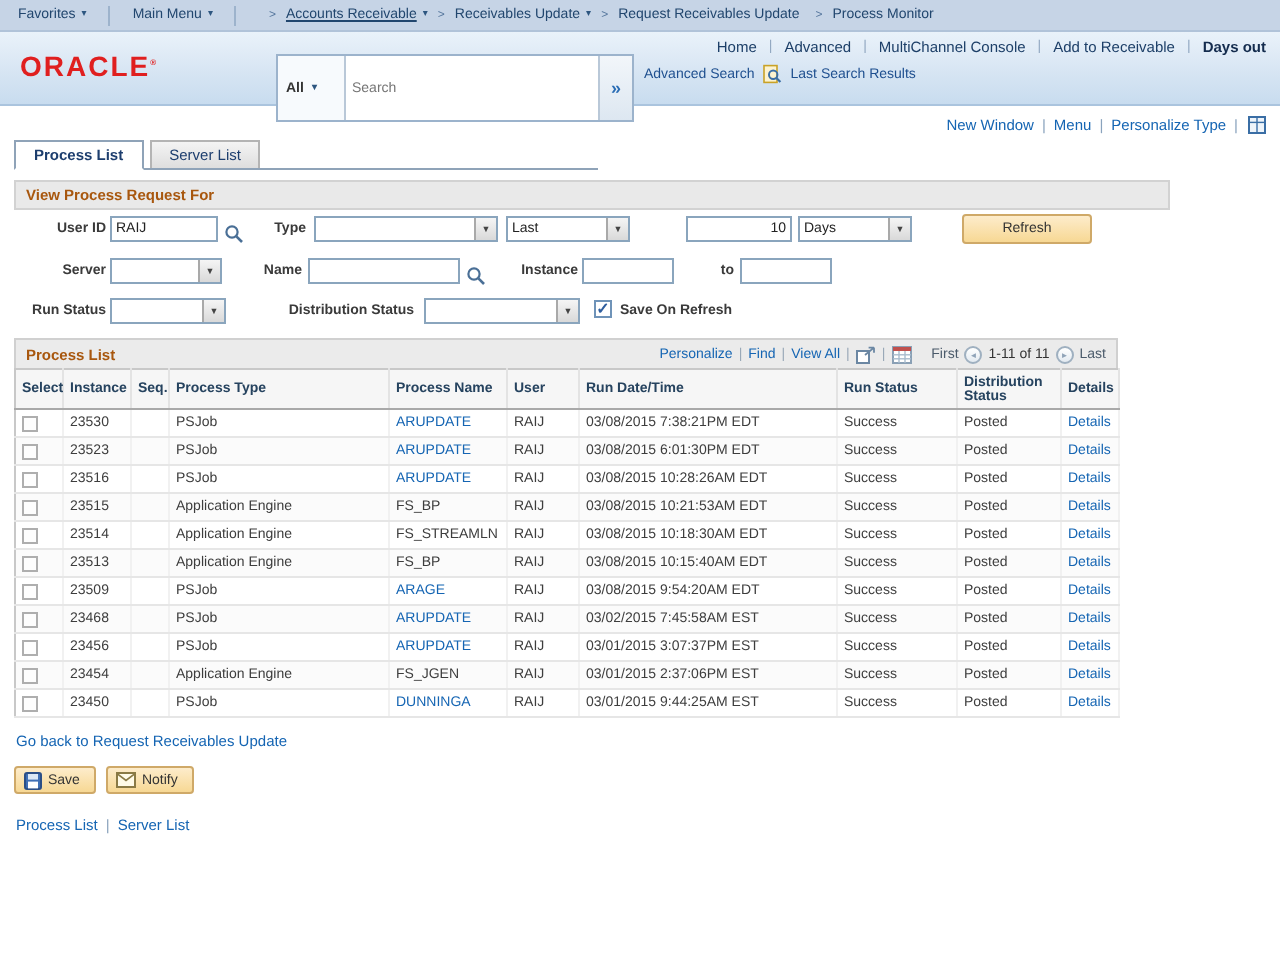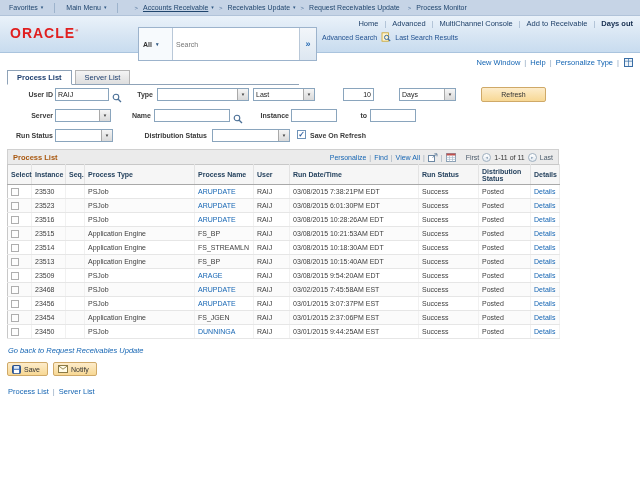--- a/index.html
+++ b/index.html
@@ -85,21 +85,21 @@
   table.ptable { border-collapse:collapse; width:552px; border:1px solid #c8c8c8; table-layout:fixed; }
   .ptable th { background:#f6f6f6; border-bottom:1px solid #a9a9a9; border-right:1px solid #e3e3e3;
     font-size:7px; color:#26435f; font-weight:bold; text-align:left; padding:1px 3px; height:20px; vertical-align:middle; }
   .ptable td { font-size:7px; color:#3d3d3d; border-bottom:1px solid #e6e6e6; border-right:1px solid #f1f1f1;
     padding:1px 3px; height:14px; white-space:nowrap; overflow:hidden; }
   .ptable tr:nth-child(even) td { background:#fbfbfb; }
   .lnk { color:#1565b3; cursor:pointer; }
   .cbx { display:inline-block; width:8px; height:8px; border:1px solid #aeaeae; background:#fdfdfd; cursor:pointer; vertical-align:middle; }
 
   
-  .goback { display:inline-block; margin:7px 0 0 8px; font-size:7.5px; color:#1565b3; cursor:pointer;font-style:italic; }
+  .goback { display:inline-block; margin:7px 0 0 8px; font-size:7.5px; color:#1565b3; cursor:pointer; }
   .btn-row { display:flex; gap:5px; margin:5px 0 0 7px; }
   .btn-row .ps-btn { height:14px; display:flex; align-items:center; gap:3px; padding:0 7px 0 4px; }
   .bottom-links { margin:11px 0 0 8px; font-size:7.5px; color:#1565b3; display:flex; align-items:center; }
   .bl-sep { color:#8aa3bd; margin:0 4px; }
 </style>
 </head>
 <body>
 
 <div>
 
@@ -157,59 +157,60 @@
           </svg>
       </span>
       <span class="sl">Last Search Results</span>
     </div>
   </div>
 
   <div class="page-links-row">
     <span class="plinks">
         <span class="plink">New Window</span>
         <span class="p-sep">|</span>
-        <span class="plink">Help</span>
+        <span class="plink">Menu</span>
         <span class="p-sep">|</span>
         <span class="plink">Personalize Type</span>
         <span class="p-sep">|</span>
       </span>
     <span class="pgrid-icon">
       <svg width="9" height="9" viewBox="0 0 9 9">
           <rect x="0.5" y="0.5" width="8" height="8" fill="#eef4fa" stroke="#3a6ea5"></rect>
           <line x1="0.5" y1="3.2" x2="8.5" y2="3.2" stroke="#3a6ea5" stroke-width="0.7"></line>
           <line x1="4.5" y1="0.5" x2="4.5" y2="8.5" stroke="#3a6ea5" stroke-width="0.7"></line>
         </svg>
     </span>
   </div>
 
   <div class="tab-bar">
       <div class="tab active">Process List</div>
       <div class="tab">Server List</div>
     </div>
 
+  <div class="gb-title">View Process Request For</div>
   <div class="filter-form">
 
     <span class="flabel" style="left:0;top:3px;width:46px">User ID</span>
     <input class="txt" style="left: 48px; top: 3px; width: 54px;" value="RAIJ">
     <span class="mag" style="left:105px;top:4px">
       <svg width="10" height="10" viewBox="0 0 10 10">
           <circle cx="4" cy="4" r="2.8" fill="none" stroke="#4a6f96" stroke-width="1.1"></circle>
           <line x1="6.2" y1="6.2" x2="9" y2="9" stroke="#4a6f96" stroke-width="1.3"></line>
         </svg>
     </span>
     <span class="flabel" style="left:122px;top:3px;width:24px">Type</span>
     <div class="dd" style="left:150px;top:3px;width:92px">
       <span class="dd-val"></span>
       <span class="dd-btn">▼</span>
     </div>
     <div class="dd" style="left:246px;top:3px;width:62px">
       <span class="dd-val">Last</span>
       <span class="dd-btn">▼</span>
     </div>
-    <input class="txt right" style="left: 336px; top: 3px; width: 31px;" value="10">
+    <input class="txt right" style="left: 336px; top: 3px; width: 53px;" value="10">
     <div class="dd" style="left:392px;top:3px;width:57px">
       <span class="dd-val">Days</span>
       <span class="dd-btn">▼</span>
     </div>
     <button class="ps-btn btn-refresh">Refresh</button>
 
     <span class="flabel" style="left:0;top:24px;width:46px">Server</span>
     <div class="dd" style="left:48px;top:24px;width:56px">
       <span class="dd-val"></span>
       <span class="dd-btn">▼</span>

